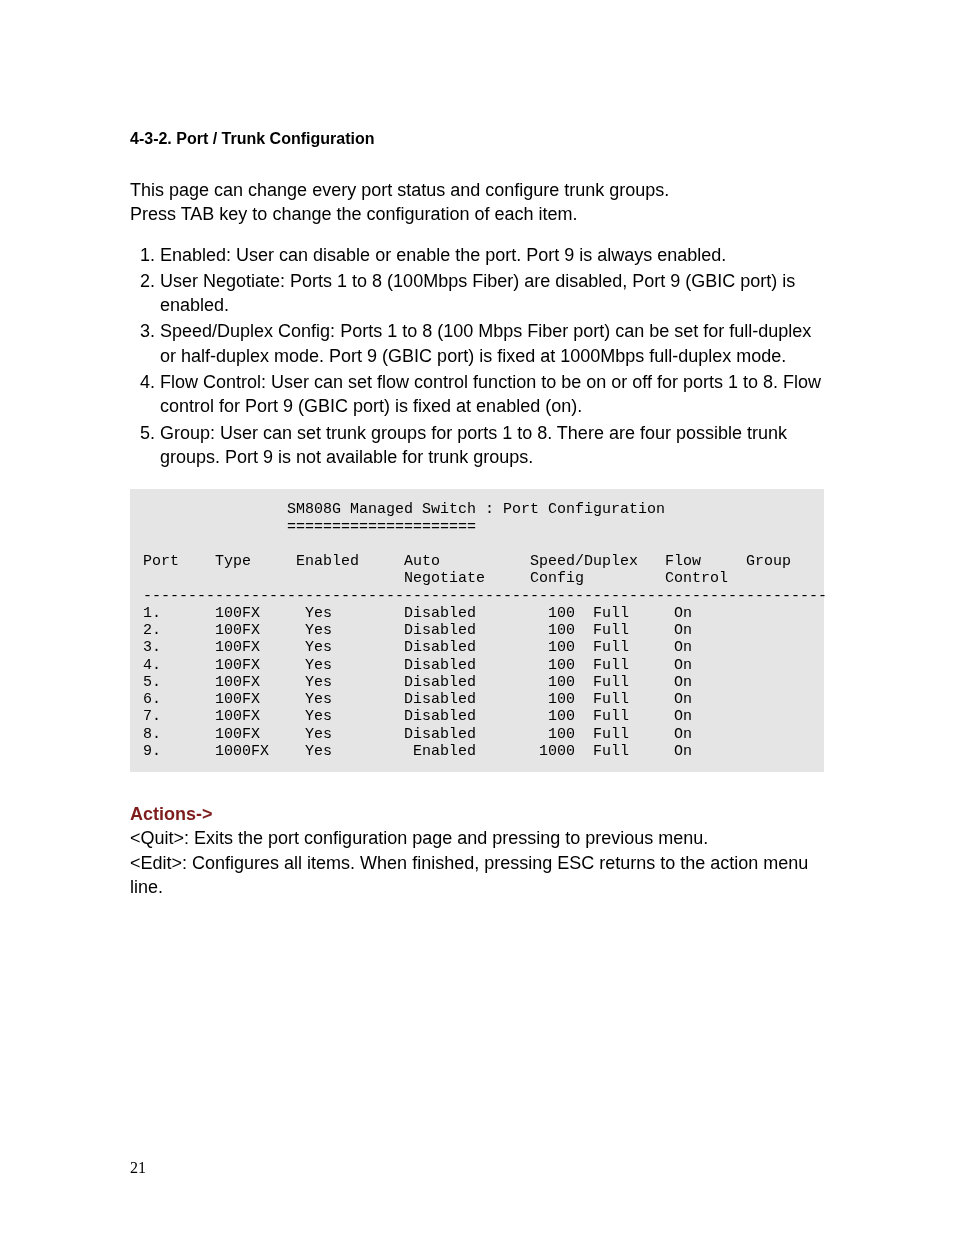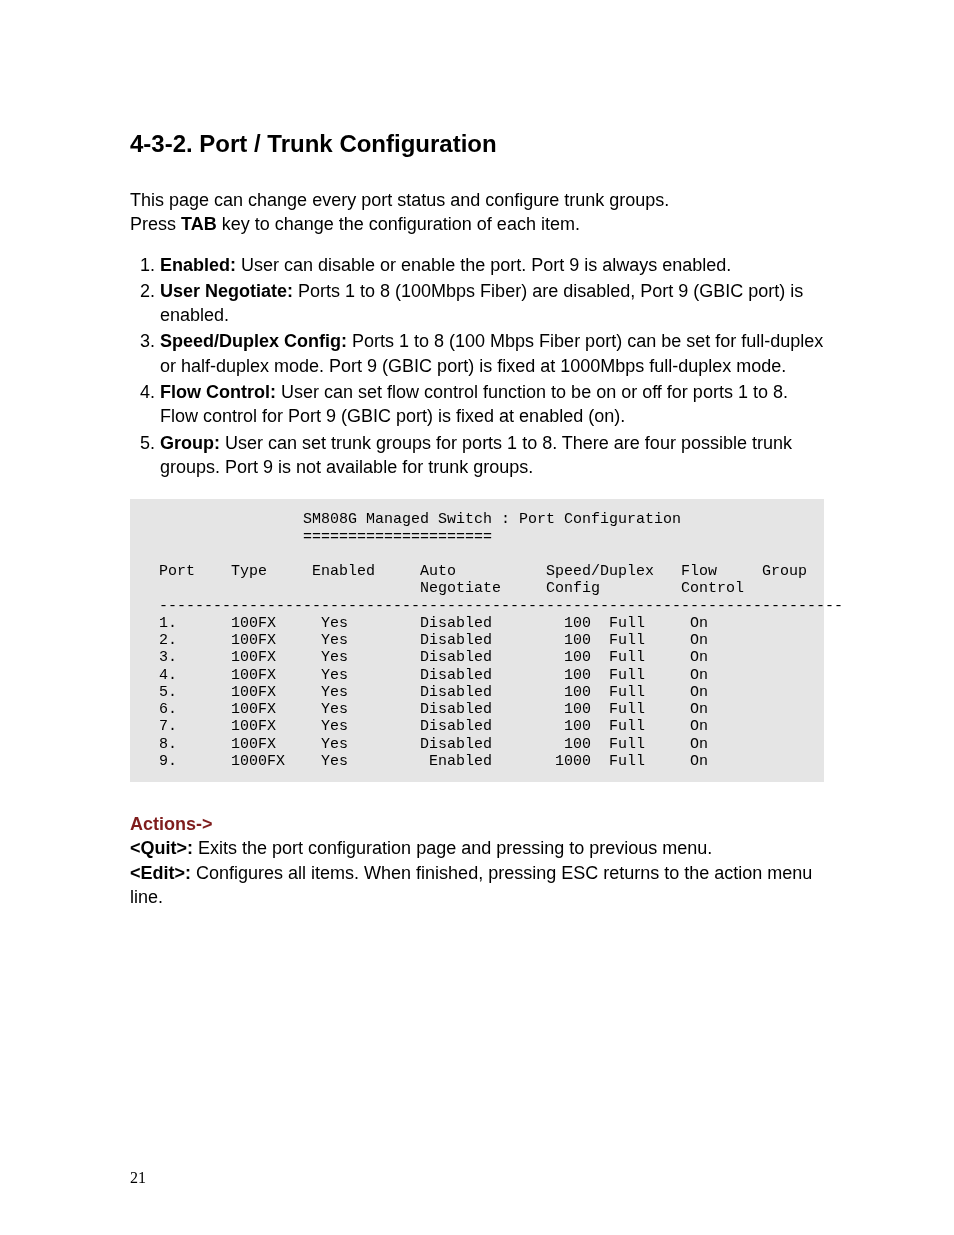--- a/index.html
+++ b/index.html
@@ -8,45 +8,45 @@
     background: #fff;
     font-family: Arial, Helvetica, sans-serif;
     color: #000;
     width: 954px;
   }
   .page {
     padding: 130px 130px 60px 130px;
     box-sizing: border-box;
   }
   h2 {
-    font-size: 24px;
+    font-size: 16px;
     font-weight: bold;
     margin: 0 0 30px 0;
   }
   .intro {
     font-size: 18px;
     line-height: 1.35;
     margin-bottom: 16px;
   }
   ol.config-list {
     font-size: 18px;
     line-height: 1.35;
     padding-left: 30px;
     margin: 0 0 20px 0;
   }
   ol.config-list li {
     margin-bottom: 2px;
   }
-  .bold { font-weight: bold; }
+  .bold { font-weight: normal; }
   .terminal {
     background: #e5e5e5;
     font-family: "Courier New", Courier, monospace;
     font-size: 15px;
     line-height: 1.15;
-    padding: 12px 8px 12px 20px;
+    padding: 12px 8px 12px 4px;
     white-space: pre;
     margin: 8px 0 30px 0;
   }
   .actions {
     font-size: 18px;
     line-height: 1.35;
   }
   .actions-heading {
     color: #7f1d1d;
     font-weight: bold;

